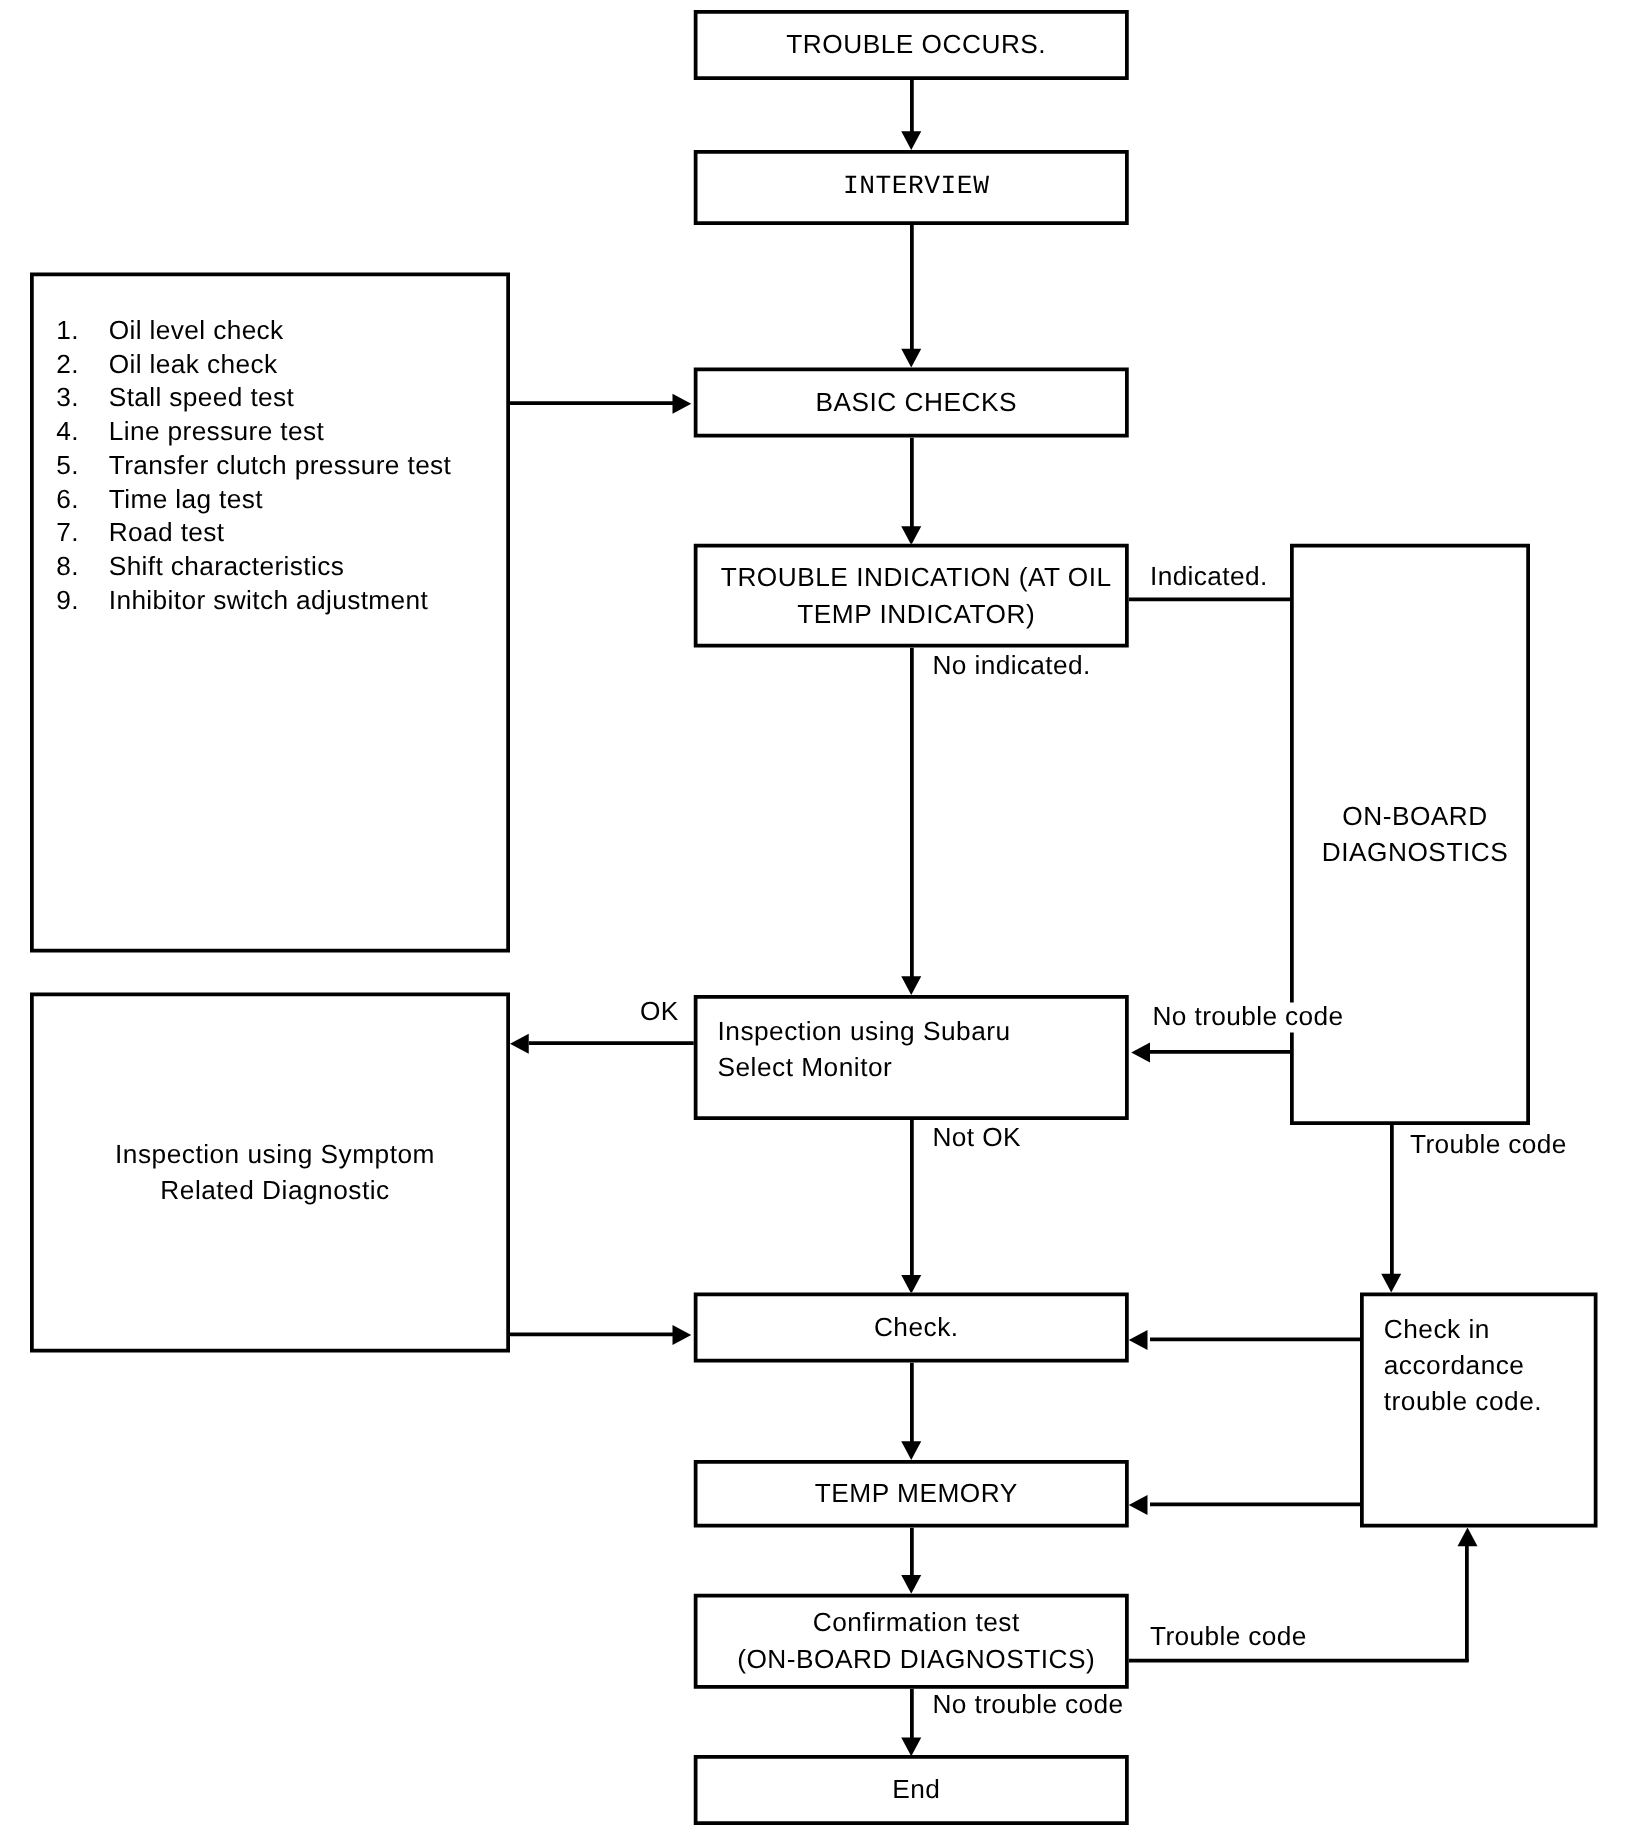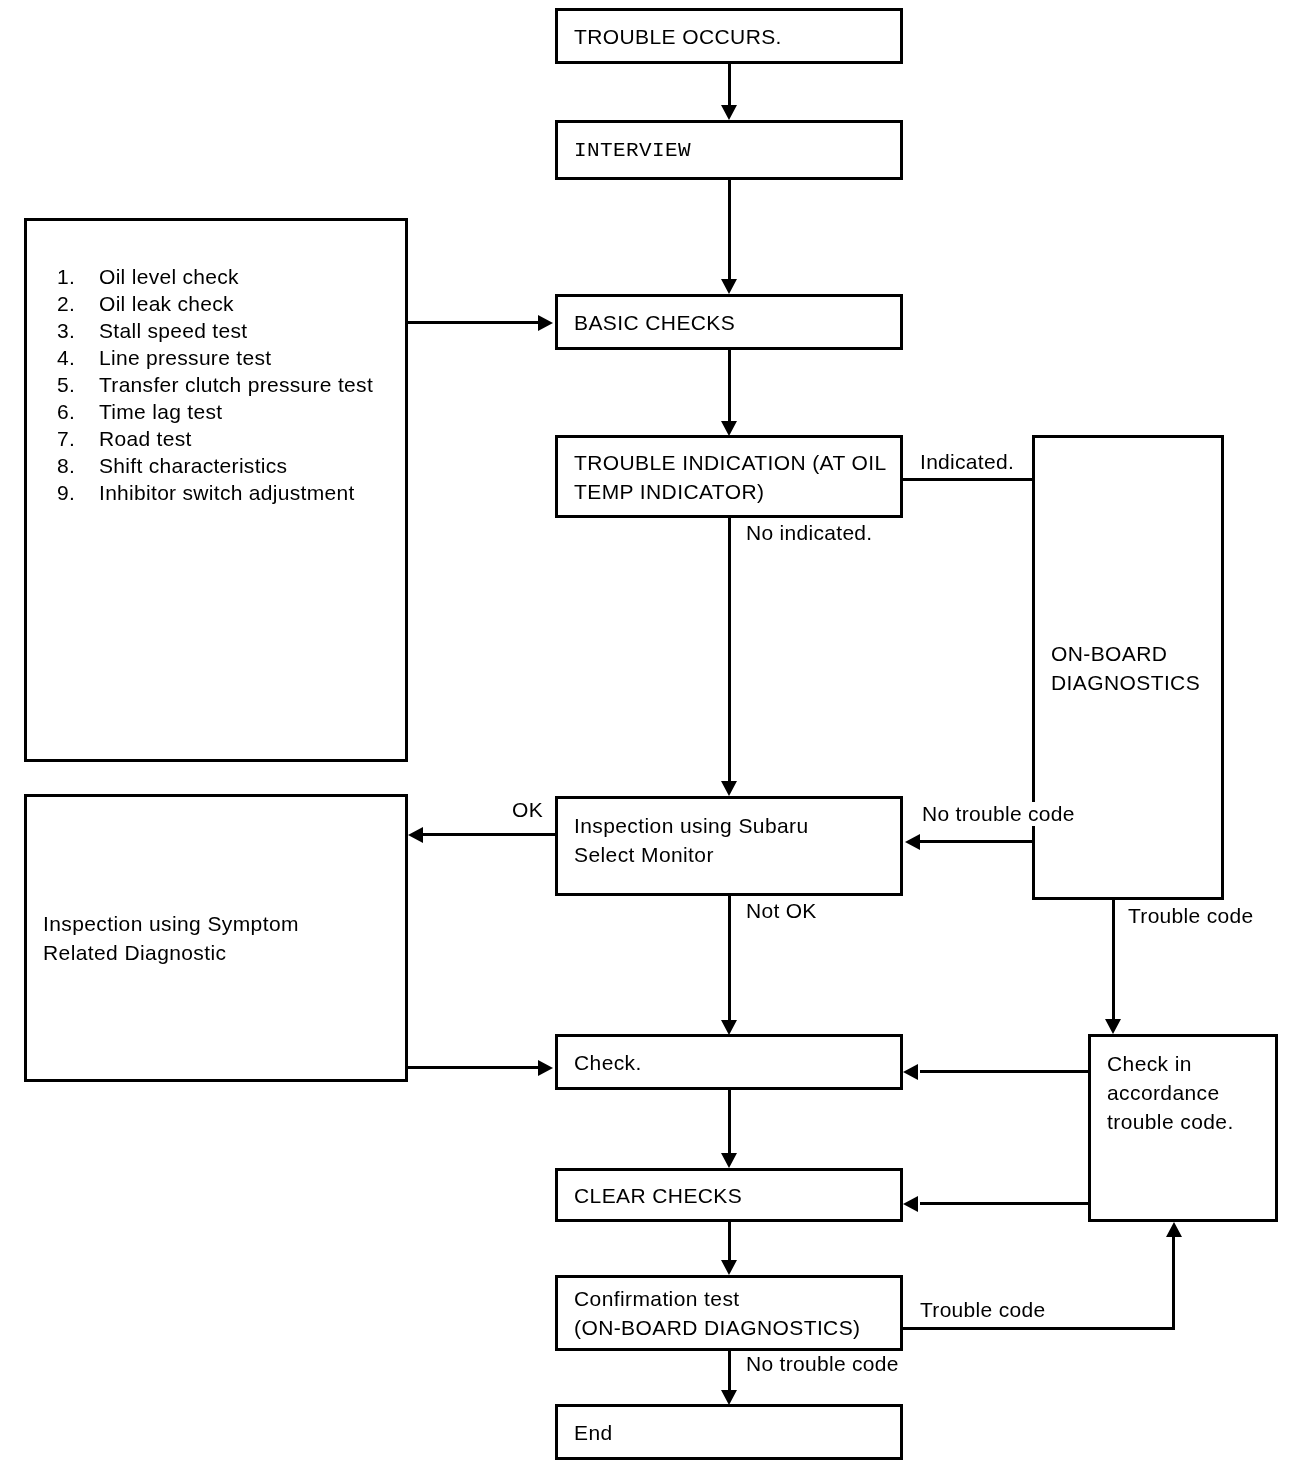--- a/index.html
+++ b/index.html
@@ -28,27 +28,27 @@
   .node .txt {
     position: absolute;
     left: 16px;
     right: 8px;
     font-size: 21px;
     line-height: 29px;
     letter-spacing: 0.4px;
     white-space: pre-line;
   }
   .node.v-top .txt  { top: 12px; }
-  .node.v-mid .txt  { top: 50%; transform: translateY(-50%); }
+  .node.v-mid .txt  { top: 50%; transform: translateY(-50%); text-align: center; }
 
   .listbox ol {
     position: absolute;
     top: 30px;
     left: 18px;
-    margin: 12px;
+    margin: 0;
     padding: 0;
     list-style: none;
   }
   .listbox li {
     font-size: 21px;
     line-height: 27px;
     letter-spacing: 0.3px;
     white-space: nowrap;
   }
   .listbox li .num {
@@ -157,21 +157,21 @@
     <div class="txt">Check.</div>
   </div>
 
   <div class="node v-top" style="left:1088px; top:1034px; width:190px; height:188px;">
     <div class="txt">Check in
 accordance
 trouble code.</div>
   </div>
 
   <div class="node v-mid" style="left:555px; top:1168px; width:348px; height:54px;">
-    <div class="txt">CLEAR CHECKS</div>
+    <div class="txt">TEMP MEMORY</div>
   </div>
 
   <div class="node v-mid" style="left:555px; top:1275px; width:348px; height:76px;">
     <div class="txt">Confirmation test
 (ON-BOARD DIAGNOSTICS)</div>
   </div>
 
   <div class="node v-mid" style="left:555px; top:1404px; width:348px; height:56px;text-decoration:underline;">
     <div class="txt">End</div>
   </div>

